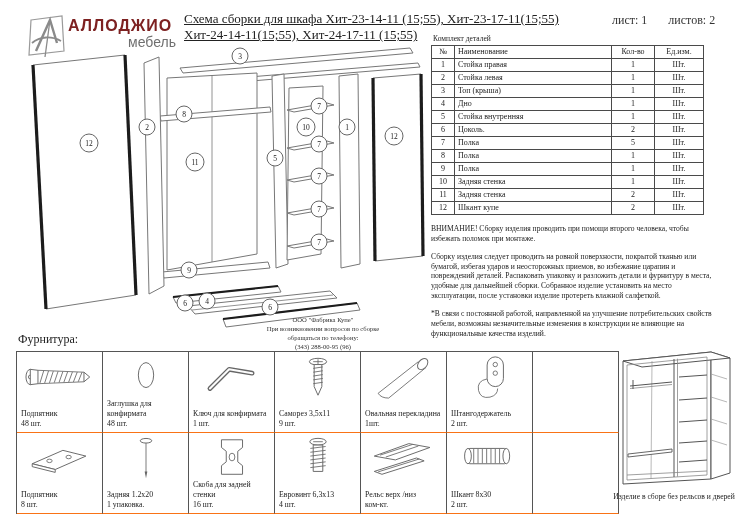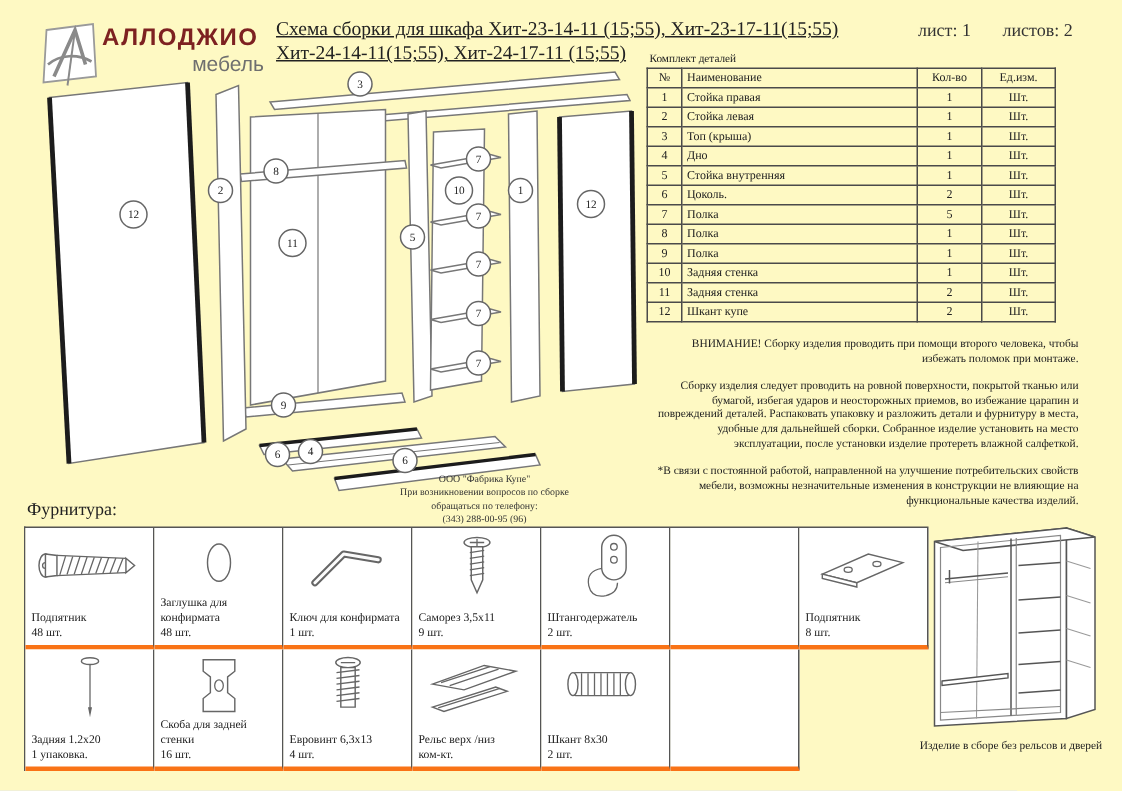--- a/index.html
+++ b/index.html
@@ -1,16 +1,16 @@
 <!DOCTYPE html>
 <html><head>
 <meta charset="utf-8">
 <style>
   html,body{margin:0;padding:0;background:#e8e8e8;}
-  #page{position:relative;width:748px;height:527px;background:#fef9c3;overflow:hidden;
+  #page{position:relative;width:748px;height:527px;background:#ffffff;overflow:hidden;
         font-family:"Liberation Serif",serif;color:#1f1f1f;}
   .abs{position:absolute;}
 
   
   .brand-name{font-family:"Liberation Sans",sans-serif;font-weight:bold;font-size:16px;
               letter-spacing:1px;color:#7d2121;}
   .brand-sub{font-family:"Liberation Sans",sans-serif;font-size:14px;color:#6f6f6f;
              text-align:right;padding-right:14px;margin-top:-1px;}
   .doc-title{font-size:13px;line-height:1.25;color:#222;text-decoration:underline;}
   .sheet-info{font-family:Liberation Serif, serif;font-size:12px;color:#333;}
@@ -22,31 +22,31 @@
   #parts-table th,#parts-table td{border:1px solid #4a4a4a;padding:0 3px;height:12px;
                                   line-height:1;font-weight:normal;}
   #parts-table .c-num{width:16px;text-align:center;}
   #parts-table .c-name{width:150px;text-align:left;}
   #parts-table .c-qty{width:36px;text-align:center;}
   #parts-table .c-unit{width:42px;text-align:center;}
   #parts-table th{text-align:left;}
   #parts-table th.c-num,#parts-table th.c-qty,#parts-table th.c-unit{text-align:center;}
 
   
-  .notes{width:288px;font-size:7.6px;line-height:1.3;color:#222;text-align:right;}
+  .notes{width:288px;font-size:7.6px;line-height:1.3;color:#222;}
   .notes p{margin:0 0 8px 0;}
 
   
   .manufacturer{width:160px;text-align:center;font-size:6.6px;line-height:1.35;color:#333;}
 
   
   .furn-title{font-size:12px;color:#222;}
   .hw-grid{display:grid;grid-template-columns:repeat(7,86px);grid-auto-rows:81px;
            border-top:1px solid #555;border-left:1px solid #555;}
-  .hw-cell{border-right:1px solid #555;border-bottom:3px solid #f97316;position:relative;background:#fff;}
+  .hw-cell{border-right:1px solid #555;border-bottom:1px solid #f97316;position:relative;background:#fff;}
   .hw-icon{position:absolute;top:2px;left:0;right:0;display:flex;justify-content:center;}
   .hw-label{position:absolute;left:4px;right:2px;bottom:3px;font-size:7.8px;line-height:1.28;color:#222;}
 
   .assembled-caption{width:148px;text-align:center;font-size:7.6px;color:#222;}
 
   
   .pp{fill:#ffffff;stroke:#777;stroke-width:1;}
   .thin{stroke:#777;stroke-width:0.8;fill:none;}
   .edge{stroke:#1c1c1c;stroke-width:3.2;fill:none;}
   .edge2{stroke:#1c1c1c;stroke-width:2.2;fill:none;}
@@ -353,20 +353,34 @@
           <polygon class="hw-stroke" points="35,11 43,11 43,34 39,43 35,34"></polygon>
           <path class="hw-line" d="M34 15 L44 13.5 M34 19 L44 17.5 M34 23 L44 21.5 M34 27 L44 25.5 M34 31 L44 29.5"></path>
         </svg>
       </div>
       <div class="hw-label">
         <div>Саморез 3,5х11</div>
           <div>9 шт.</div>
       </div>
     </div>
 
+    <div class="hw-cell">
+      <div class="hw-icon">
+        <svg width="78" height="46" viewBox="0 0 78 48">
+          <line class="hw-line" x1="12" y1="41" x2="54" y2="8"></line>
+          <line class="hw-line" x1="23" y1="46" x2="62" y2="14"></line>
+          <ellipse class="hw-stroke" cx="58.5" cy="10.5" rx="4.5" ry="6.5" transform="rotate(39 58.5 10.5)"></ellipse>
+          <path class="hw-line" d="M12 41 q3 5 11 5"></path>
+        </svg>
+      </div>
+      <div class="hw-label">
+        <div>Овальная перекладина</div>
+          <div>1шт.</div>
+      </div>
+    </div>
 
     <div class="hw-cell">
       <div class="hw-icon">
         <svg width="78" height="46" viewBox="0 0 78 48">
           <rect class="hw-stroke" x="36" y="3" width="17" height="31" rx="8.5"></rect>
           <circle class="hw-line" cx="44.5" cy="11" r="2.3"></circle>
           <circle class="hw-line" cx="44.5" cy="20" r="2.3"></circle>
           <path class="hw-line" d="M36 26 q-11 2 -9 12 q2 9 12 7 q8 -2 8 -9"></path>
         </svg>
       </div>

